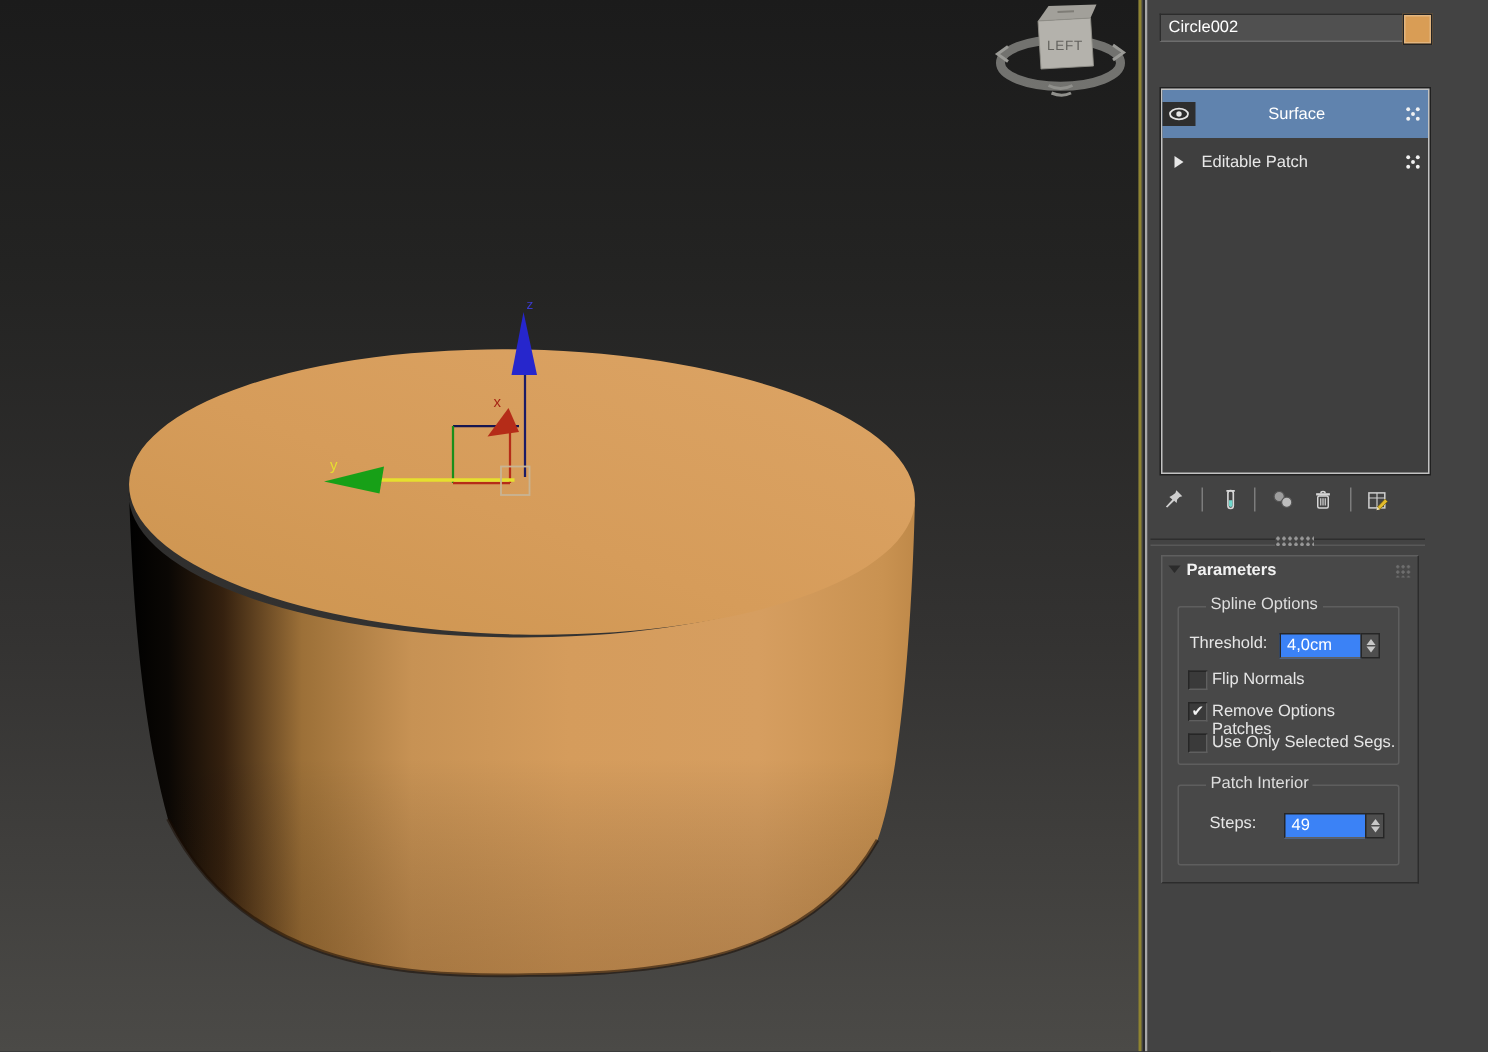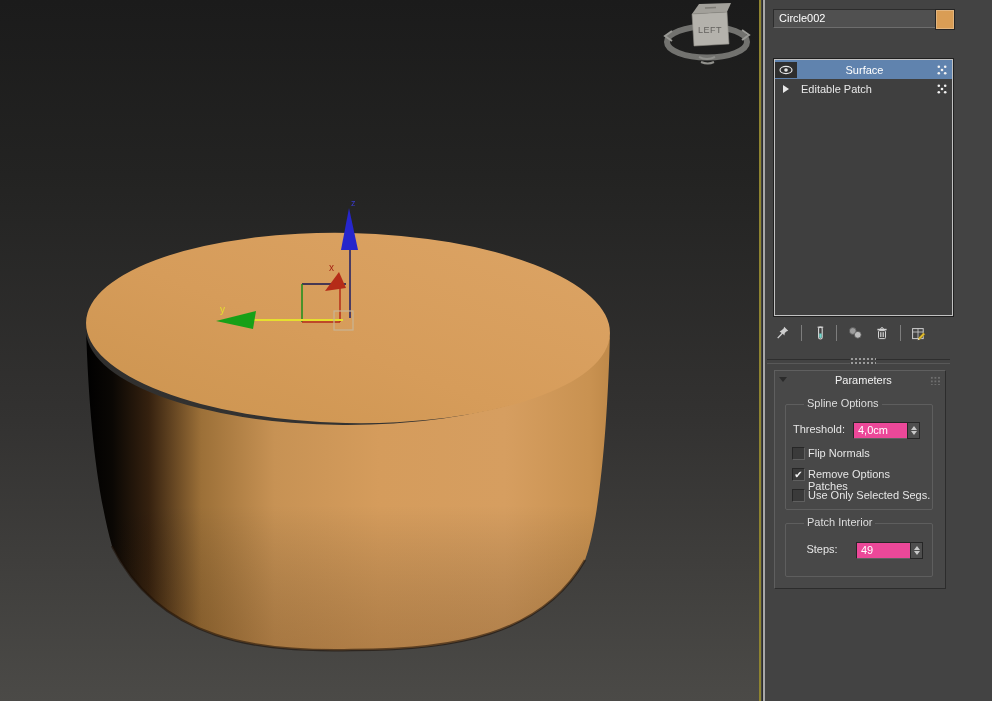--- a/index.html
+++ b/index.html
@@ -21,21 +21,21 @@
   .swatch{position:absolute;left:170px;top:9px;width:18px;height:19px;background:#d99d55;
     border:1px solid #242424;box-shadow:inset 0 0 0 1px rgba(255,255,255,.25);}
   .combo{position:absolute;left:8px;top:38px;width:180px;height:17px;
     background:linear-gradient(180deg,#5e5e5e,#484848);
     border:1px solid #2a2a2a;color:#f0f0f0;line-height:17px;padding-left:5px;box-sizing:border-box;}
   .combo-arrow{position:absolute;right:6px;top:7px;width:0;height:0;
     border-left:4px solid transparent;border-right:4px solid transparent;border-top:5px solid #c9c9c9;}
   
   .stackbox{position:absolute;left:9px;top:59px;width:179px;height:257px;background:#3f3f3f;
     border:1px solid #c2c2c2;box-shadow:0 0 0 1px #202020;box-sizing:border-box;}
-  .stackrow{display:flex;align-items:center;height:19px;color:#e8e8e8;}
+  .stackrow{display:flex;align-items:center;height:32px;color:#e8e8e8;}
   .stackrow.sel{background:#6083ae;color:#fff;}
   .stackrow .lcell{width:22px;height:16px;display:flex;align-items:center;justify-content:center;
     background:#2e2e2e;flex:0 0 22px;}
   .stackrow.sel .lcell{background:#2e2e2e;}
   .stackrow .label{flex:1;}
   .stackrow .label.center{text-align:center;}
   .stackrow .label.left{padding-left:4px;text-align:left;}
   .stackrow .rcell{width:20px;display:flex;justify-content:center;flex:0 0 20px;}
   .tri-right{width:0;height:0;border-top:4px solid transparent;border-bottom:4px solid transparent;
     border-left:6px solid #e8e8e8;}
@@ -46,30 +46,30 @@
   
   .rollsplit{position:absolute;left:2px;top:359px;width:183px;height:3px;
     border-top:1px solid #2e2e2e;border-bottom:1px solid #585858;}
   .grip{position:absolute;left:85px;top:357px;width:26px;height:7px;background:#434343;
     background-image:radial-gradient(circle,#9a9a9a 1px,transparent 1.3px);background-size:4px 4px;}
   
   .rollout{position:absolute;left:9px;top:370px;width:172px;height:219px;background:#484848;
     border-top:1px solid #5f5f5f;border-left:1px solid #5f5f5f;
     border-bottom:1px solid #2c2c2c;border-right:1px solid #2c2c2c;box-sizing:border-box;}
   .rollhead{position:relative;height:18px;line-height:18px;}
-  .rollhead .title{position:absolute;left:16px;top:0;font-weight:normal;color:#f2f2f2;margin-left:44px;}
+  .rollhead .title{position:absolute;left:16px;top:0;font-weight:bold;color:#f2f2f2;}
   .rolltri{position:absolute;left:4px;top:6px;width:0;height:0;
     border-left:4px solid transparent;border-right:4px solid transparent;border-top:5px solid #2b2b2b;}
   .rollgrip{position:absolute;right:4px;top:5px;width:11px;height:9px;
     background-image:radial-gradient(circle,#6f6f6f 0.9px,transparent 1.1px);background-size:3.6px 3.6px;}
   .groupbox{position:absolute;border:1px solid #5e5e5e;border-radius:2px;box-sizing:border-box;}
   .grouplabel{position:absolute;top:-8px;left:3px;background:#484848;padding:0 3px;color:#dedede;margin-left:15px;}
   .fieldrow{position:absolute;height:15px;line-height:15px;}
   .fieldlabel{position:absolute;top:0;text-align:center;color:#e6e6e6;}
-  .numfield{position:absolute;top:0;height:15px;background:#ec4899;color:#fff;line-height:15px;
+  .numfield{position:absolute;top:0;height:15px;background:#3b82f6;color:#fff;line-height:15px;
     padding-left:4px;border-top:1px solid #262626;border-left:1px solid #262626;
     border-bottom:1px solid #606060;border-right:none;box-sizing:content-box;}
   .spinner{position:absolute;top:0;width:13px;height:17px;background:#4e4e4e;border:1px solid #262626;
     box-sizing:border-box;}
   .spin-up,.spin-dn{position:absolute;left:3px;width:0;height:0;
     border-left:3px solid transparent;border-right:3px solid transparent;}
   .spin-up{top:3px;border-bottom:4px solid #c8c8c8;}
   .spin-dn{bottom:3px;border-top:4px solid #c8c8c8;}
   .checkbox{position:absolute;width:11px;height:11px;background:#3a3a3a;
     border-top:1px solid #262626;border-left:1px solid #262626;

